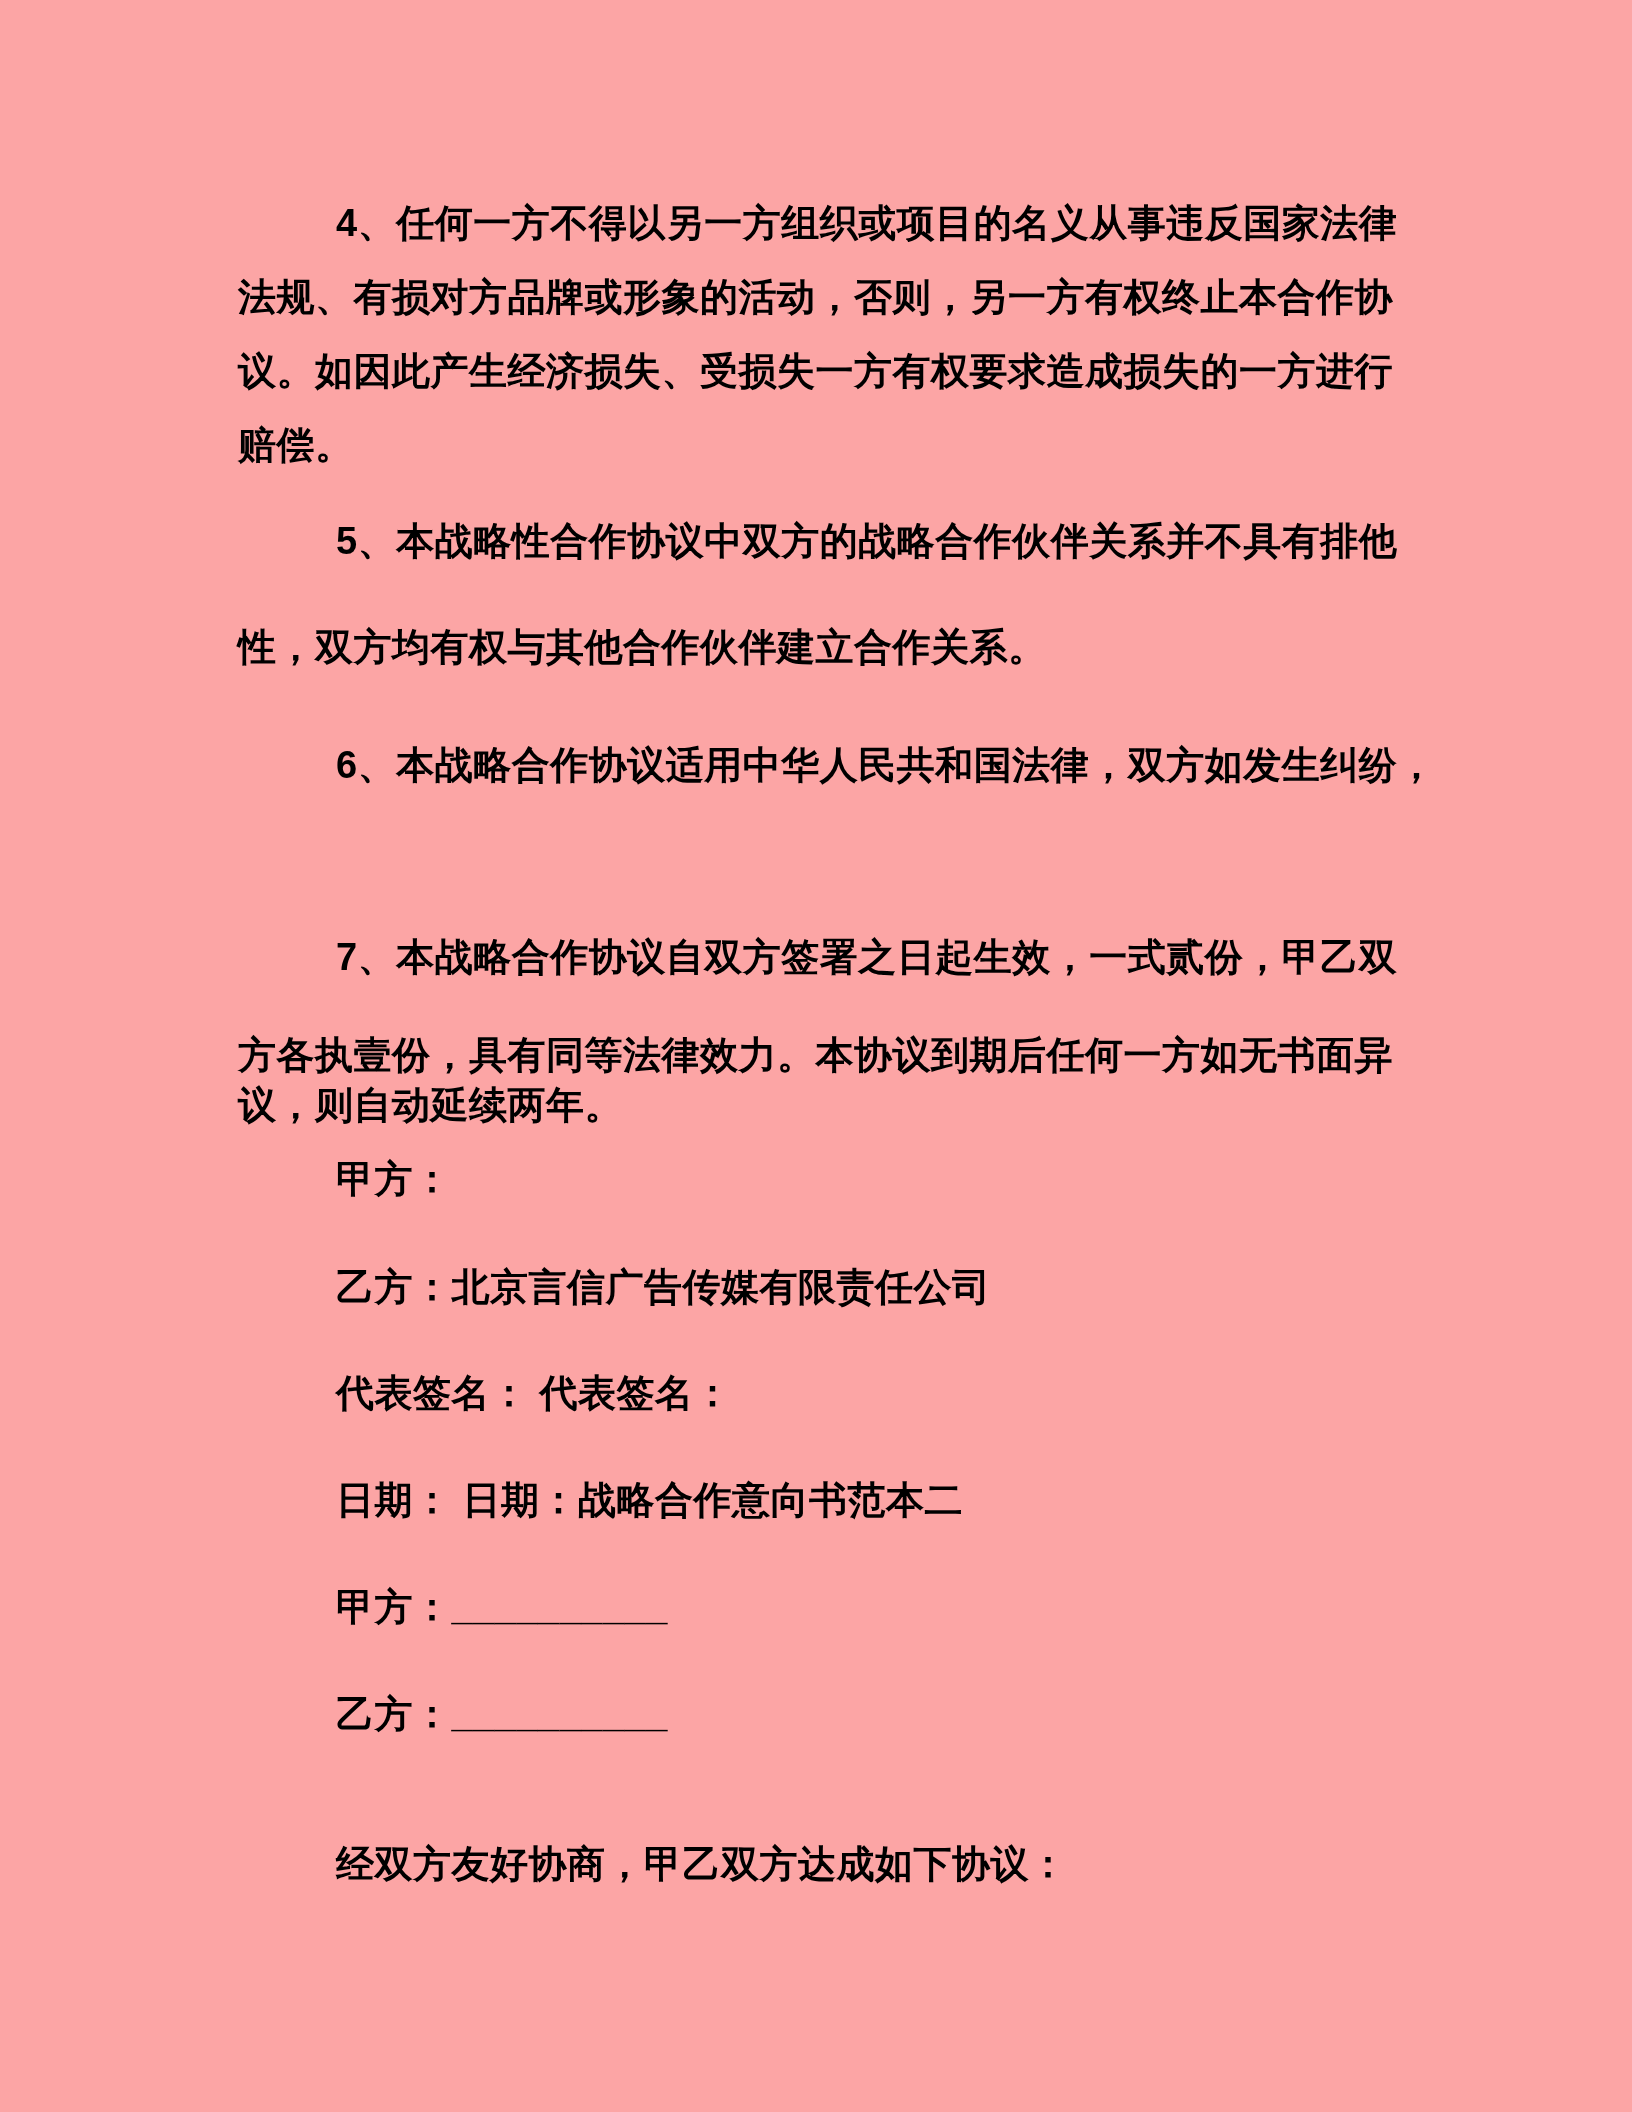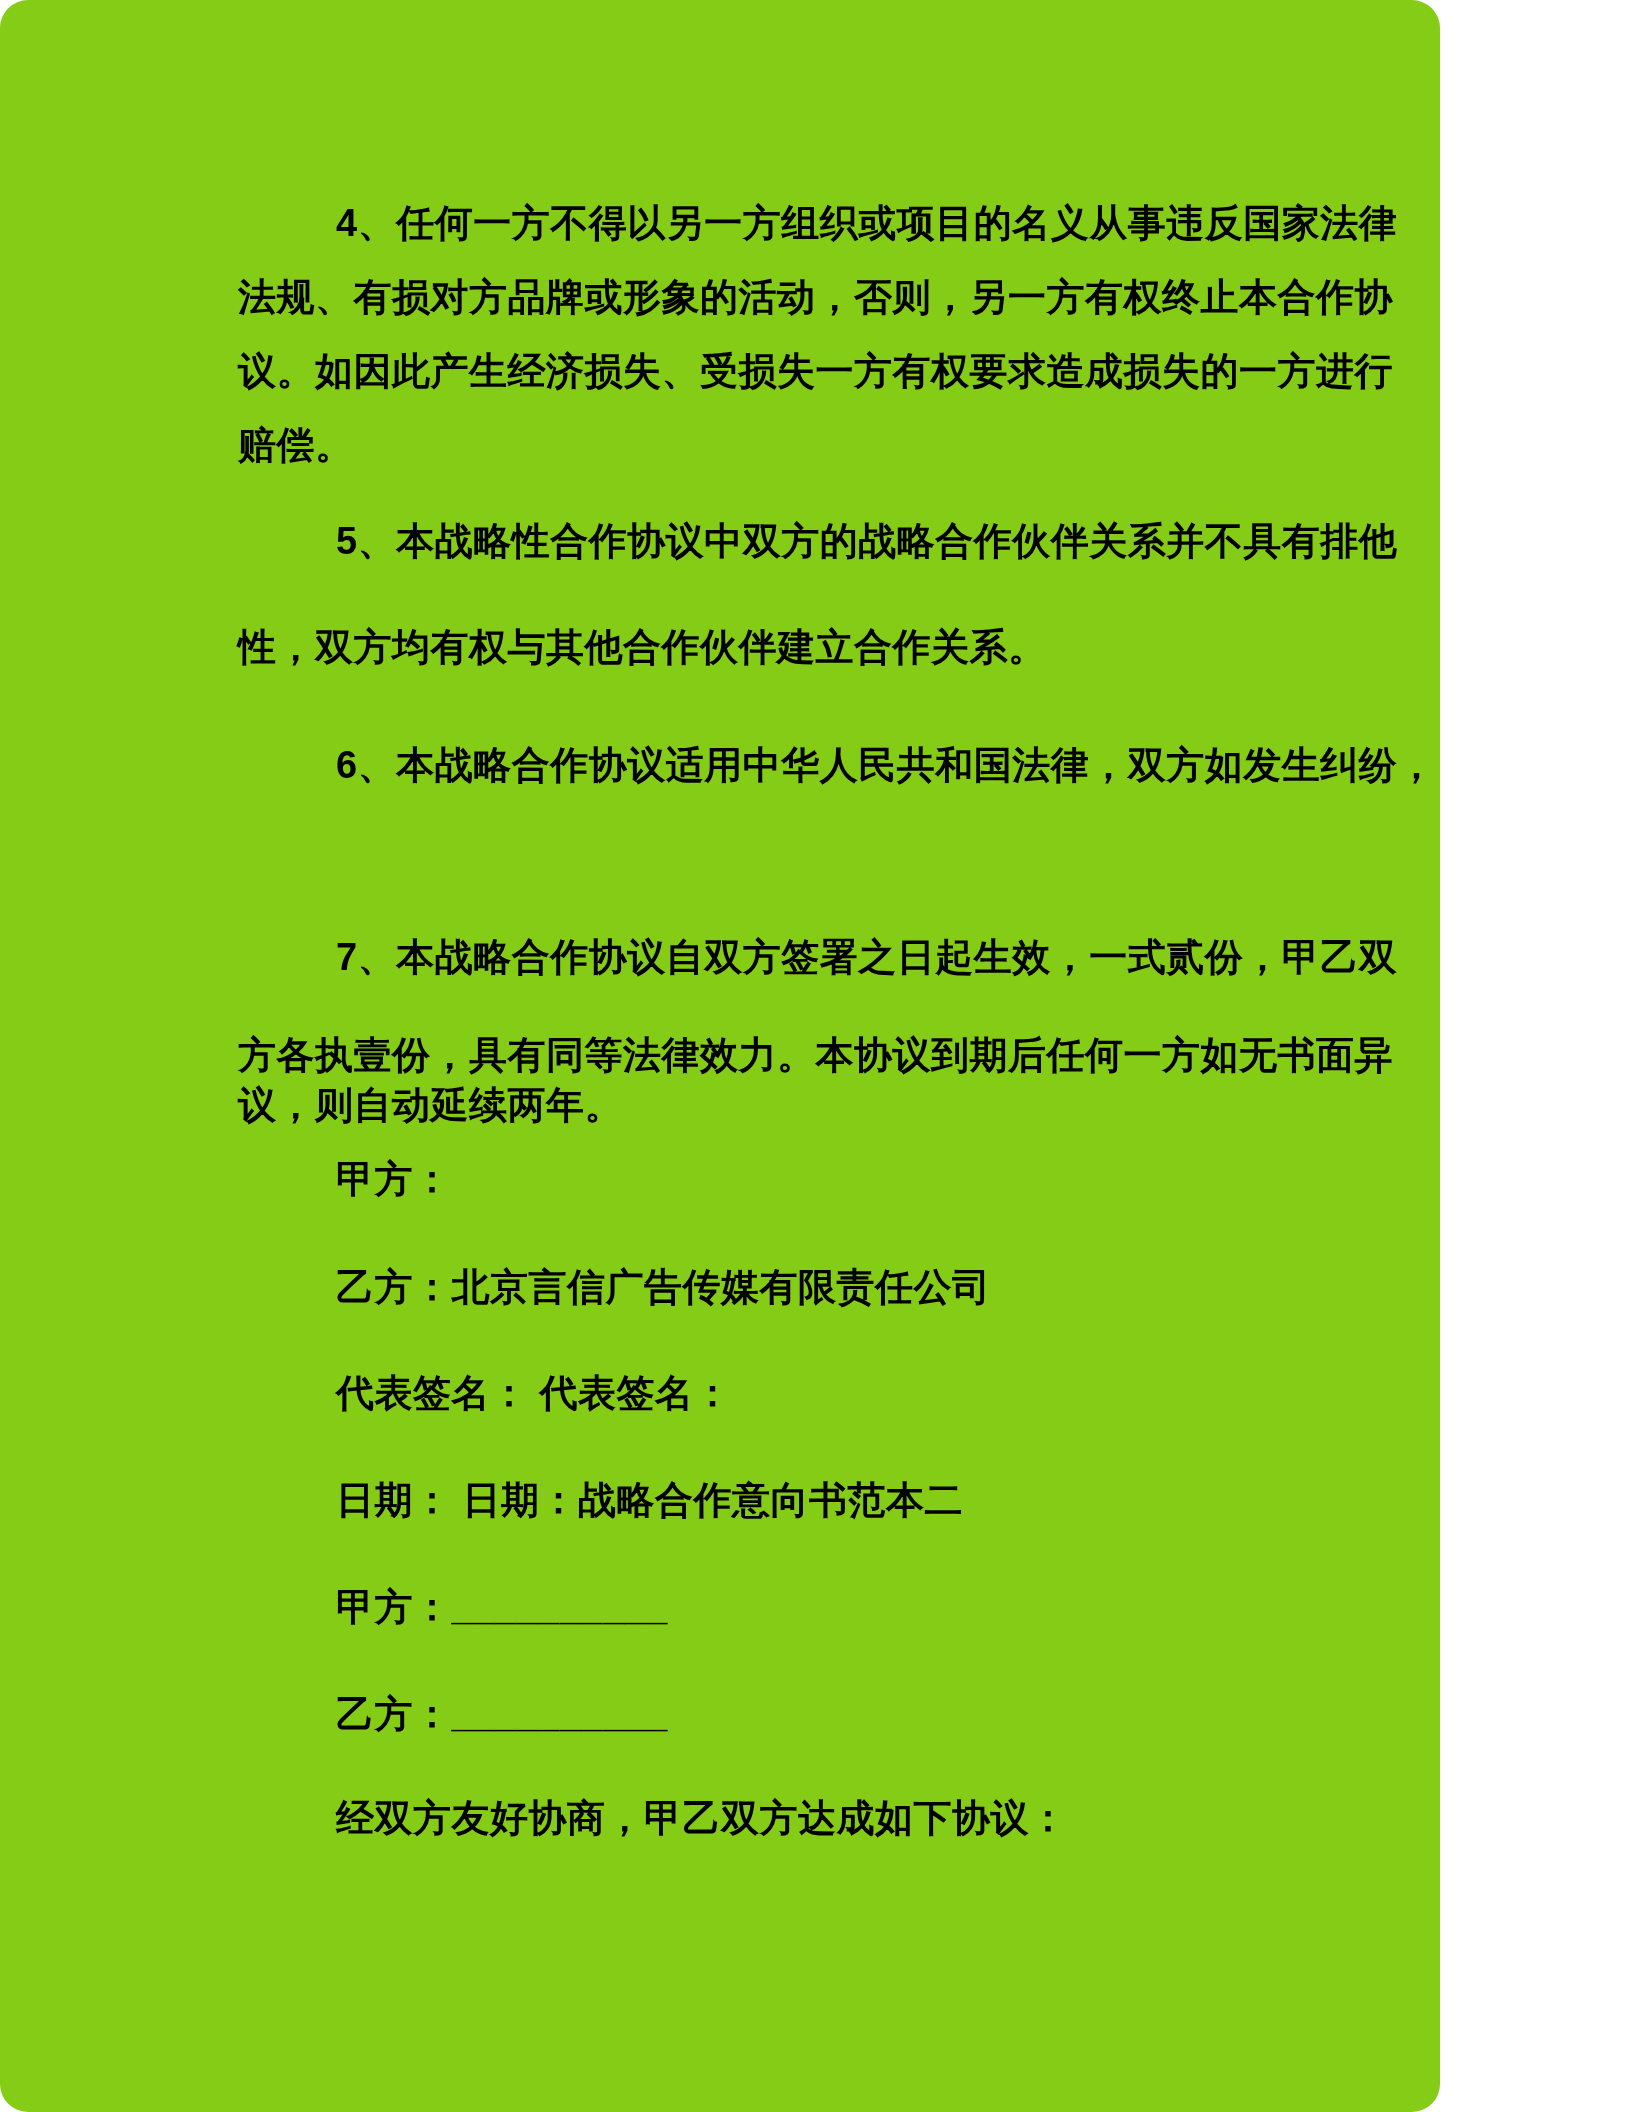--- a/index.html
+++ b/index.html
@@ -7,25 +7,24 @@
     padding: 0;
   }
   body {
     width: 1632px;
     height: 2112px;
     background: #ffffff;
     font-family: "Liberation Sans", sans-serif;
   }
   .page {
     position: relative;
-    width: 1440px;
+    width: 1632px;
     height: 2112px;
-    background: #84cc16;
+    background: #fca5a5;
     overflow: hidden;
-    border-radius: 28px;
   }
   .line {
     position: absolute;
     left: 238px;
     font-size: 38px;
     line-height: 74px;
     font-weight: bold;
     color: #000000;
     white-space: pre;
     letter-spacing: 0.5px;
@@ -54,15 +53,15 @@
   <div class="line" style="top:1068px">议，则自动延续两年。</div>
 
   <div class="line indent" style="top:1142px">甲方：</div>
   <div class="line indent" style="top:1250px">乙方：北京言信广告传媒有限责任公司</div>
   <div class="line indent" style="top:1356px">代表签名： 代表签名：</div>
   <div class="line indent" style="top:1570px">甲方：__________</div>
 
   <div class="line indent" style="top:1463px">日期： 日期：战略合作意向书范本二</div>
   <div class="line indent" style="top:1677px">乙方：__________</div>
 
-  <div class="line indent" style="top:1781px">经双方友好协商，甲乙双方达成如下协议：</div>
+  <div class="line indent" style="top:1827px">经双方友好协商，甲乙双方达成如下协议：</div>
 
 </div>
 
 </body></html>

